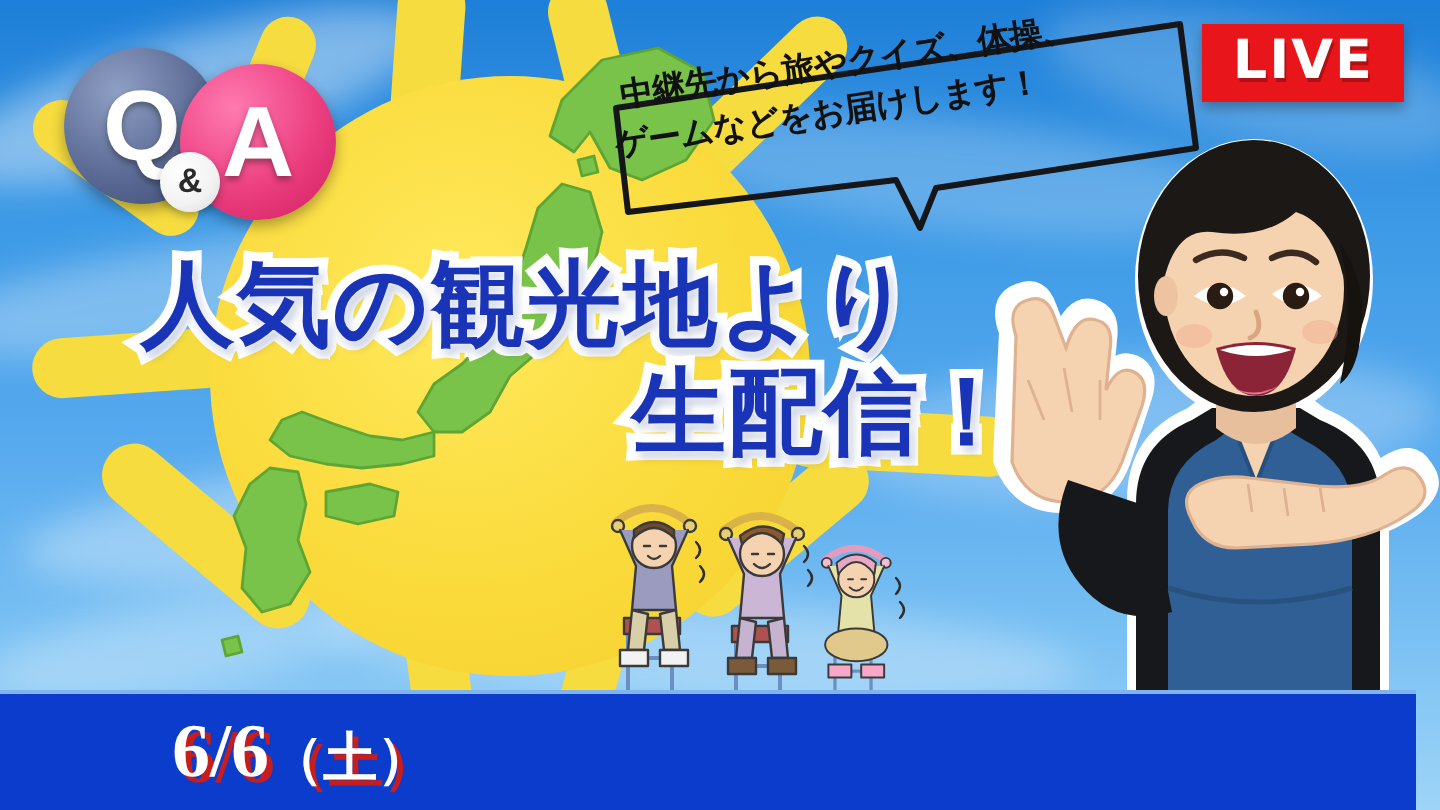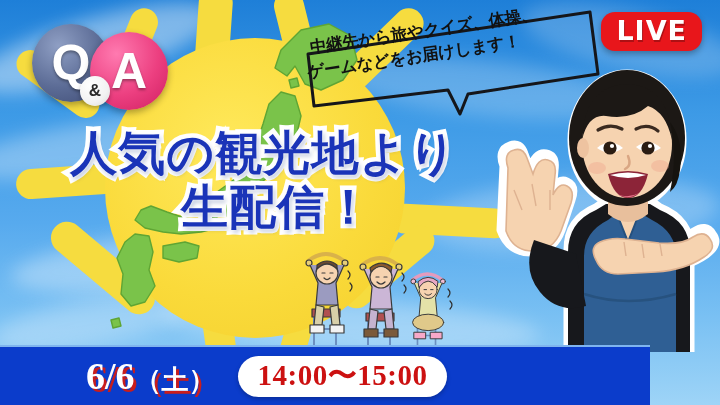--- a/index.html
+++ b/index.html
@@ -76,21 +76,21 @@
     left:54px;top:62px;width:30px;height:30px;
     background:radial-gradient(circle at 35% 30%,#ffffff 0%,#f2f2f2 60%,#d9d9d9 100%);
     color:#2b2b2b;font-size:17px;text-shadow:none;
     box-shadow:0 2px 4px rgba(0,0,0,.3);
   }
 
   
   .live{
     position:absolute;right:18px;top:12px;
     background:#e8161b;
-    border-radius:14px;
+    border-radius:0;
     padding:5px 15px 7px;
     color:#fff;
     font-size:27px;line-height:1;
     font-weight:bold;
     letter-spacing:1px;
     font-family:"DejaVu Sans","Liberation Sans",sans-serif;
     text-shadow:1px 2px 0 rgba(0,0,0,.25);
     box-shadow:0 3px 6px rgba(0,0,0,.3);
   }
 
@@ -123,40 +123,41 @@
     letter-spacing:1px;
     margin-left:28px;
   }
   .headline .l1{
     display:block;font-size:47px;line-height:1.08;
     margin-left:-8px;
   }
   .headline .l2{
     display:block;font-size:47px;line-height:1.18;
     margin-left:18px;
+    text-align:right;
   }
   .headline span{
     -webkit-text-stroke:9px #ffffff;
     paint-order:stroke fill;
     text-shadow:
       0 0 3px rgba(255,255,255,.9),
       2px 3px 4px rgba(0,40,120,.25);
   }
 
   
   .cartoon{position:absolute;left:300px;top:243px;width:180px;height:112px;}
   .cartoon svg{width:100%;height:100%;display:block;}
 
   
   .presenter{position:absolute;right:-4px;top:44px;width:240px;height:308px;}
   .presenter svg{width:100%;height:100%;display:block;}
 
   
   .bottombar{
-    position:absolute;left:0;bottom:0;width:650px;height:58px;
+    position:absolute;left:0;bottom:0;width:708px;height:58px;
     background:#0b3ccb;
     border-top:2px solid #7fb4ef;
     display:flex;align-items:center;
   }
   .date{
     margin-left:86px;
     font-family:"Liberation Serif","DejaVu Serif",serif;
     font-weight:bold;
     color:#ffffff;
     font-size:38px;line-height:1;
@@ -392,16 +393,15 @@
           <path d="M140 198 l2 14 M158 200 l2 14 M176 200 l2 12" fill="none" stroke="#deb291" stroke-width="1.4"></path>
         </g>
       </g>
     </svg>
   </div>
 
   <div class="bottombar">
     <div class="date">
       <span>6/6</span><span class="wd">（土）</span>
     </div>
-    <div class="timepill">14:00〜15:00</div>
   </div>
 
 </div>
 
 </body></html>

